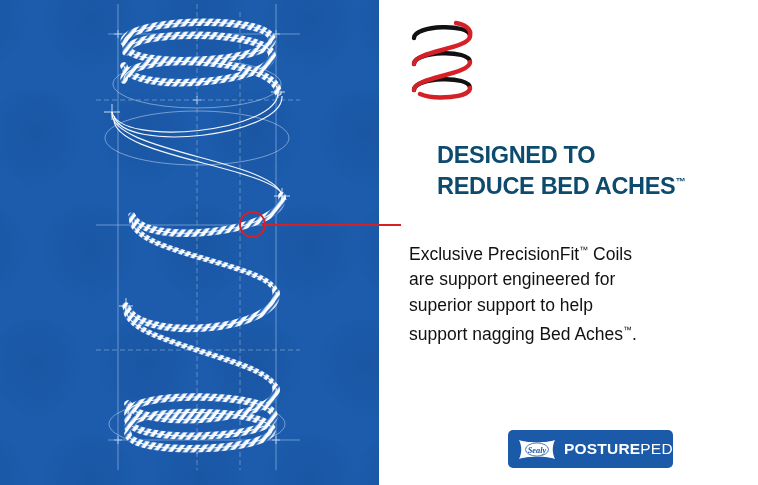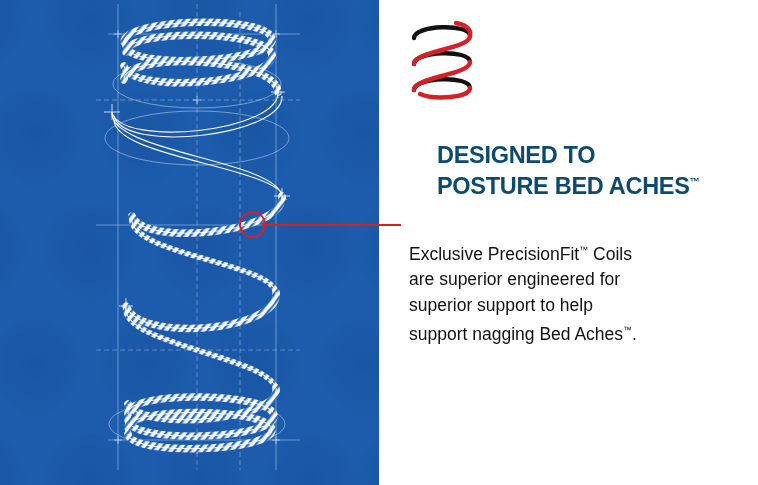--- a/index.html
+++ b/index.html
@@ -197,27 +197,36 @@
 
       <path stroke="#d62028" d="M66 18 C66 31 10 33 10 46"></path>
       <path stroke="#d62028" d="M66 44 C66 57 10 59 10 72"></path>
       <path stroke="#d62028" d="M66 70 C66 80 30 82 16 76"></path>
       <path stroke="#d62028" d="M66 18 C68 11 60 6 52 5"></path>
     </g>
   </svg>
 
   <div id="headline">
     <span class="ln">DESIGNED TO</span>
-    <span class="ln"><span>POSTURE BED ACHES</span><sup>™</sup></span>
+    <span class="ln"><span>REDUCE BED ACHES</span><sup>™</sup></span>
   </div>
 
   <div id="callout-line"></div>
   <div id="callout-circle"></div>
 
   <div id="body-copy">
     <span class="ln"><span>Exclusive PrecisionFit</span><sup>™</sup><span> Coils</span></span>
-    <span class="ln">are superior engineered for</span>
+    <span class="ln">are support engineered for</span>
     <span class="ln">superior support to help</span>
     <span class="ln"><span>support nagging Bed Aches</span><sup>™</sup><span>.</span></span>
   </div>
 
+  <div id="logo">
+    <svg id="sealy-badge" viewBox="0 0 40 23">
+      <path d="M2 2 C9 5 31 5 38 2 C35 8 35 15 38 21 C31 18 9 18 2 21
+               C5 15 5 8 2 2 Z" fill="#ffffff"></path>
+      <ellipse cx="20" cy="11.5" rx="11.5" ry="6.6" fill="#ffffff" stroke="#1b5aa8" stroke-width=".8"></ellipse>
+      <text x="20" y="14.6" text-anchor="middle" fill="#1b5aa8" font-family="'Liberation Serif',serif" font-style="italic" font-size="8.4" font-weight="bold">Sealy</text>
+    </svg>
+    <div id="logo-wordmark"><span class="b">POSTURE</span><span class="l">PEDIC</span></div>
+  </div>
 
 </div>
 
 </body></html>

